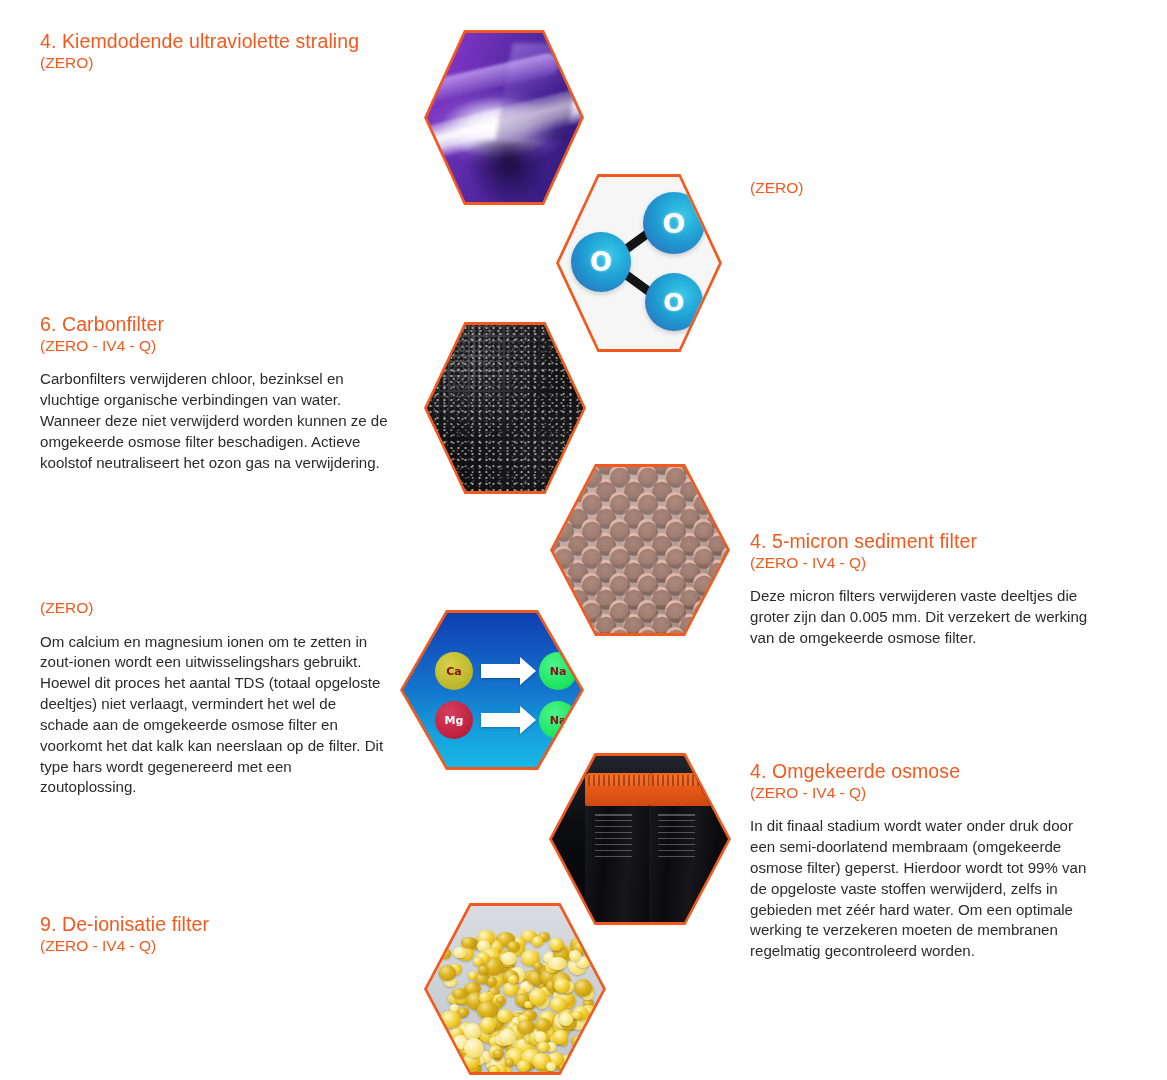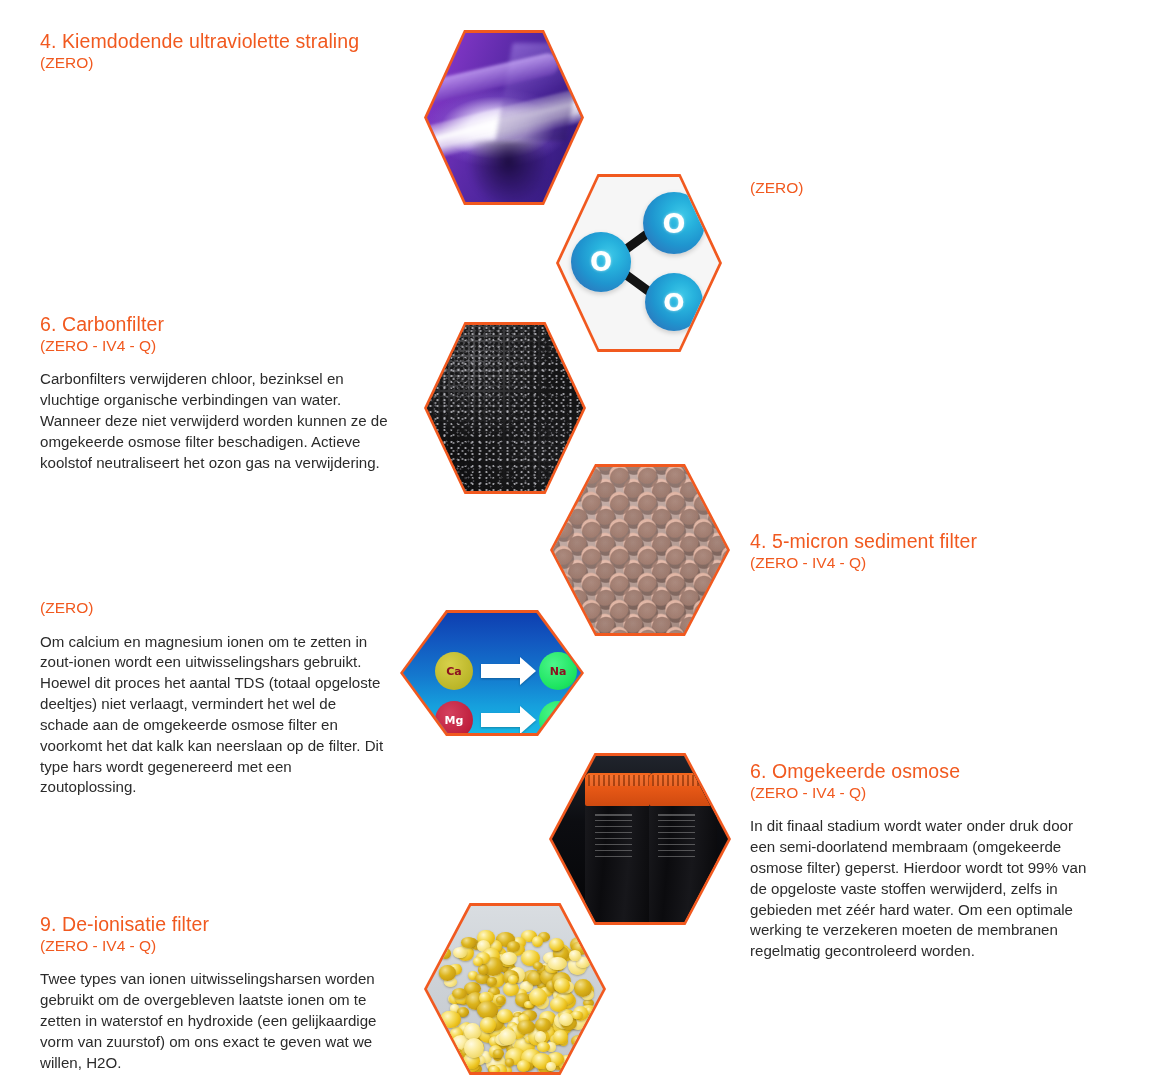--- a/index.html
+++ b/index.html
@@ -337,23 +337,24 @@
 
   <div class="hex" style="left:550px; top:464px; width:180px; height:172px;">
     <div class="hex-inner">
       <div class="hex-art art-sediment"></div>
     </div>
   </div>
 
   <div class="block right" style="left:750px; top:508px; width:352px;margin-top:22px;">
     <p class="title">4. 5-micron sediment filter</p>
     <p class="subtitle">(ZERO - IV4 - Q)</p>
-  </div>
-
-  <div class="hex" style="left:400px; top:610px; width:184px; height:126px;text-align:right;">
+    <p class="body">Deze micron filters verwijderen vaste deeltjes die groter zijn dan 0.005 mm. Dit verzekert de werking van de omgekeerde osmose filter.</p>
+  </div>
+
+  <div class="hex" style="left:400px; top:610px; width:184px; height:160px;text-align:right;">
     <div class="hex-inner">
       <div class="hex-art art-softener">
         <div class="ion ion-ca" style="left:32px; top:39px; width:38px; height:38px;">
           <span>Ca</span>
         </div>
         <div class="arrow" style="left:78px; top:51px; width:40px;"></div>
         <div class="ion ion-na" style="left:136px; top:39px; width:38px; height:38px;">
           <span>Na</span>
         </div>
 
@@ -383,21 +384,21 @@
         </div>
         <div class="ro-vessel" style="left:55%;">
           <div class="ro-cap"></div>
           <div class="ro-label"></div>
         </div>
       </div>
     </div>
   </div>
 
   <div class="block right" style="left:750px; top:760px; width:352px;">
-    <p class="title">6. Omgekeerde osmose</p>
+    <p class="title">4. Omgekeerde osmose</p>
     <p class="subtitle">(ZERO - IV4 - Q)</p>
     <p class="body">In dit finaal stadium wordt water onder druk door een semi-doorlatend membraam (omgekeerde osmose filter) geperst. Hierdoor wordt tot 99% van de opgeloste vaste stoffen werwijderd, zelfs in gebieden met zéér hard water. Om een optimale werking te verzekeren moeten de membranen regelmatig gecontroleerd worden.</p>
   </div>
 
   <div class="hex" style="left:424px; top:903px; width:182px; height:172px;">
     <div class="hex-inner">
       <div class="hex-art art-resin" id="resin-art">
           <div class="bead" style="width: 14.775px; height: 11.8058px; left: 122.727px; top: 76.9726px;"></div>
           <div class="bead" style="width: 15.5235px; height: 14.9505px; left: 152.714px; top: 129.904px;"></div>
           <div class="bead" style="width: 11.2219px; height: 9.18387px; left: 17.4169px; top: 136.607px;"></div>
@@ -628,16 +629,15 @@
           <div class="bead" style="width: 17.1744px; height: 14.903px; left: 123.115px; top: 90.9218px;"></div>
           <div class="bead" style="width: 12.6142px; height: 11.5994px; left: 90.3093px; top: 154.1px;"></div>
           <div class="bead" style="width: 18.3799px; height: 18.3774px; left: 102.111px; top: 81.7722px;"></div>
         </div>
     </div>
   </div>
 
   <div class="block left" style="left:40px; top:913px; width:348px;">
     <p class="title">9. De-ionisatie filter</p>
     <p class="subtitle">(ZERO - IV4 - Q)</p>
-    <p class="body">Twee types van ionen uitwisselingsharsen worden gebruikt om de overgebleven laatste ionen om te zetten in waterstof en hydroxide (een gelijkaardige vorm van zuurstof) om ons exact te geven wat we willen, H2O.</p>
   </div>
 
 </div>
 
 </body></html>

